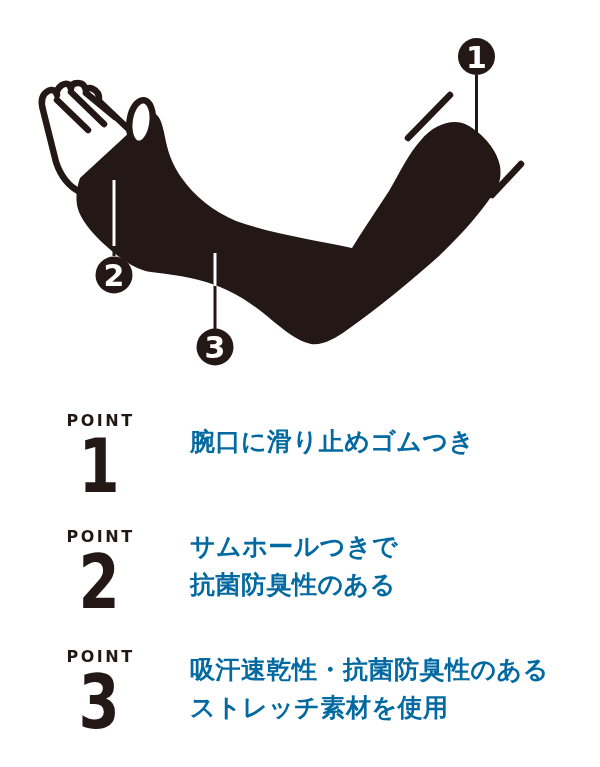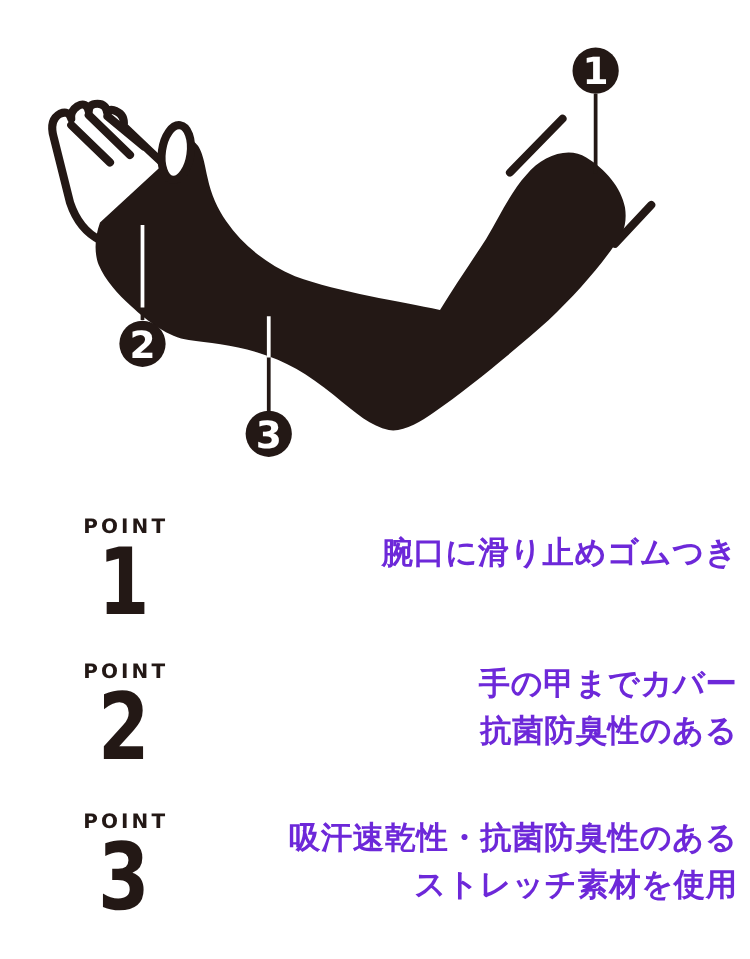--- a/index.html
+++ b/index.html
@@ -37,23 +37,22 @@
     font-size:74px; line-height:56px; font-weight:700;
     color:#231815;
     transform:scaleX(0.8);
     transform-origin:50% 50%;
     font-family:"DejaVu Sans","Liberation Sans",sans-serif;
   }
   .text-col {
     position:absolute; left:190px; right:10px;
     font-size:25px; line-height:38px; font-weight:600;
     letter-spacing:0.5px;
-    color:#6d28d9;
+    color:#0369a1;
     font-family:"DejaVu Sans","Liberation Sans",sans-serif;
-    text-align:right;
   }
   .row-1 .text-col { top:15px; }
   .row-2 .text-col { top:4px; }
   .row-3 .text-col { top:7px; }
   .jp-line { white-space:nowrap; }
   .jp-line:empty { display:none; }
   .callout-num {
     font-family:"DejaVu Sans","Liberation Sans",sans-serif;
     font-weight:700; font-size:30px;
     fill:#ffffff;
@@ -150,21 +149,21 @@
 
     </div>
   </div>
 
   <div class="point-row row-2">
     <div class="num-col">
       <div class="point-label">POINT</div>
       <div class="point-number">2</div>
     </div>
     <div class="text-col">
-      <div class="jp-line">手の甲までカバー</div>
+      <div class="jp-line">サムホールつきで</div>
       <div class="jp-line">抗菌防臭性のある</div>
     </div>
   </div>
 
   <div class="point-row row-3">
     <div class="num-col">
       <div class="point-label">POINT</div>
       <div class="point-number">3</div>
     </div>
     <div class="text-col">

